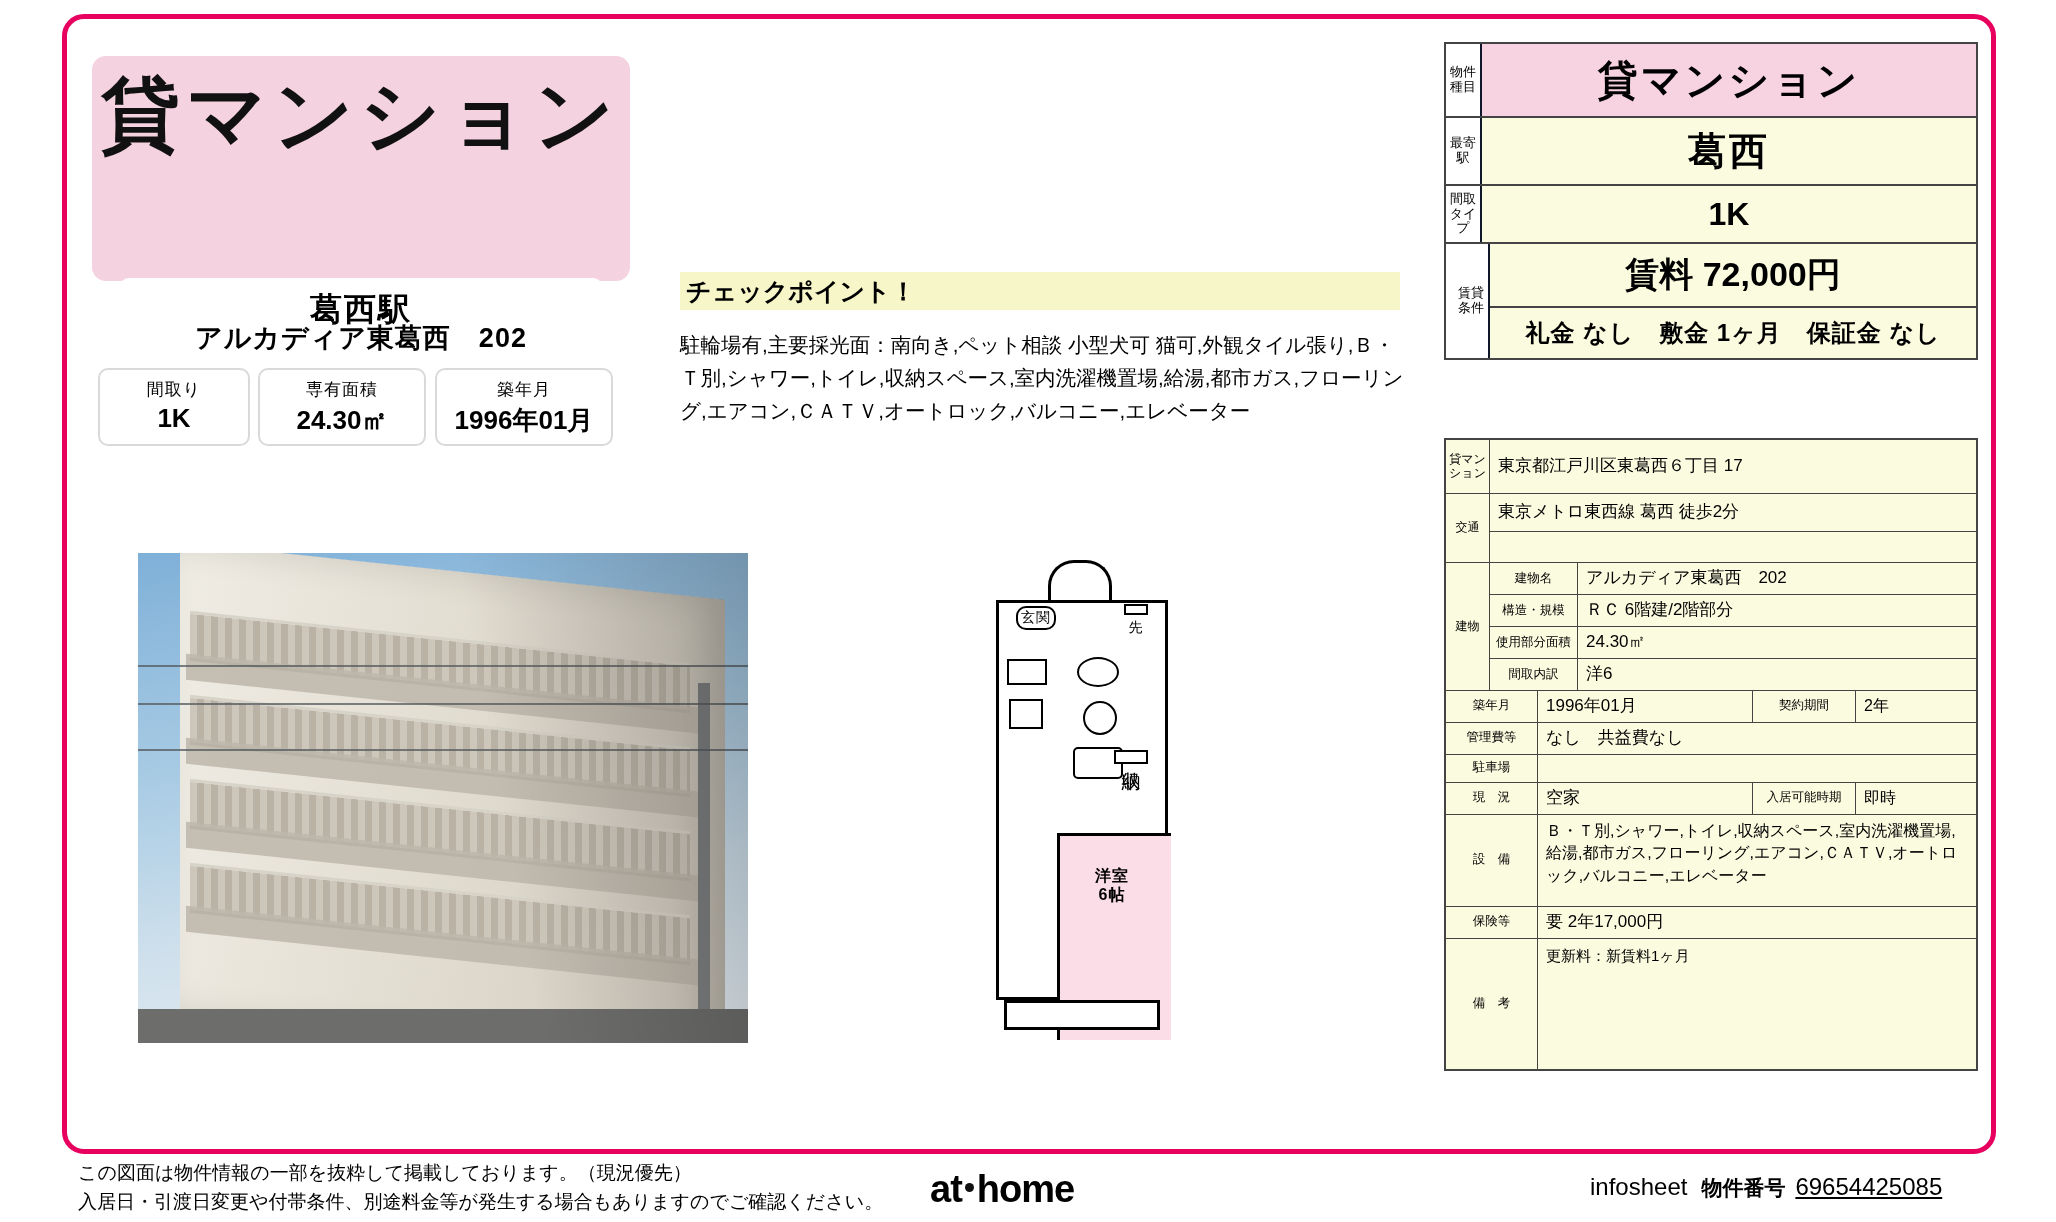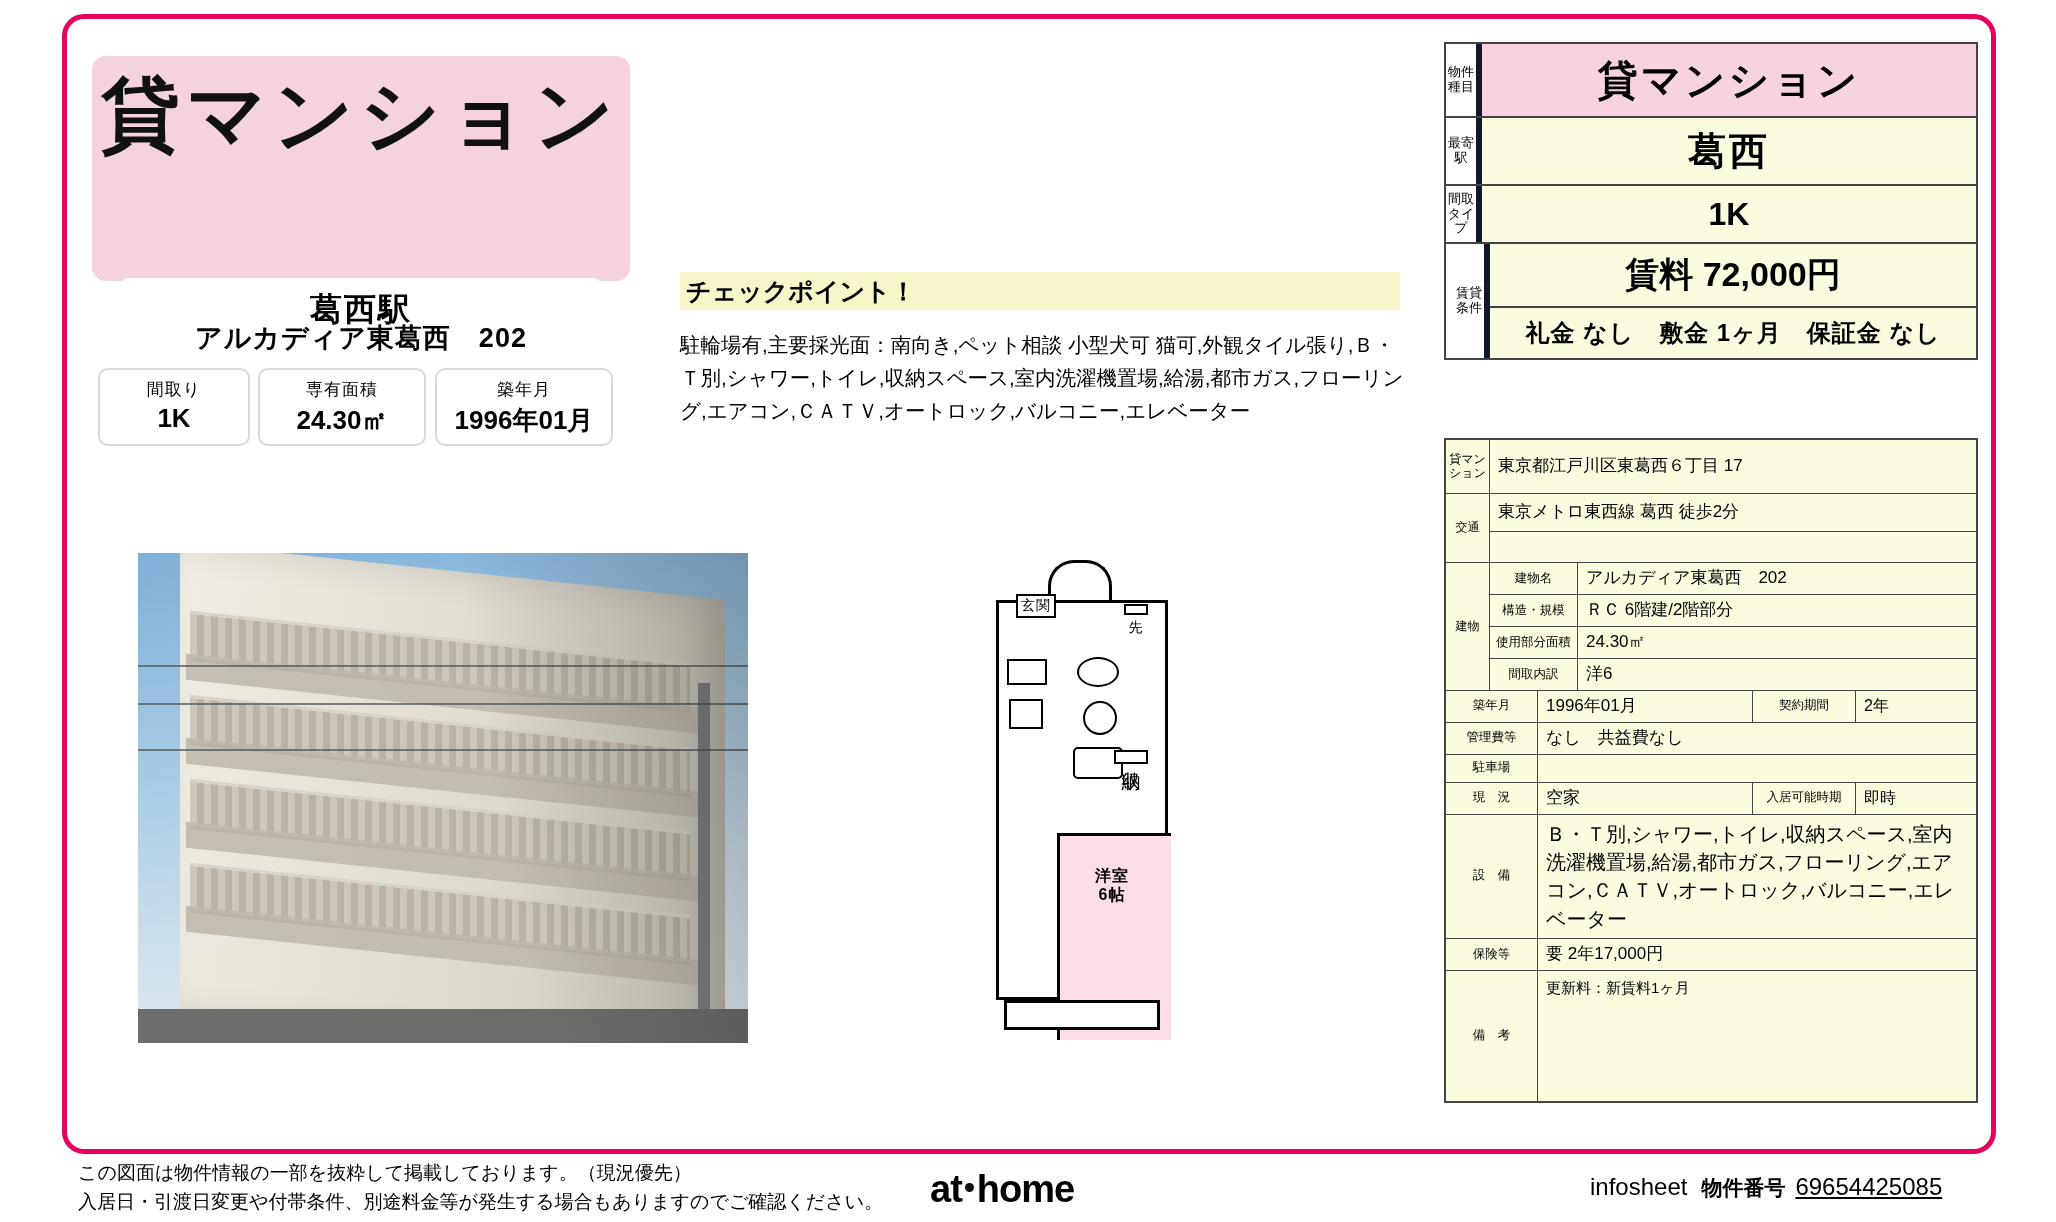--- a/index.html
+++ b/index.html
@@ -249,21 +249,21 @@
     letter-spacing: 1px;
   }
   .plan-tag {
     position: absolute;
     font-size: 14px;
     border: 2px solid #000;
     background: #fff;
     padding: 1px 3px;
     letter-spacing: 1px;
   }
-  .tag-genkan { left: 20px;  top: 34px;  }
+  .tag-genkan { left: 20px;  top: 46px; border-radius: 10px;  }
   .tag-saki   { left: 128px; top: 44px; writing-mode: vertical-rl; padding: 3px 1px; }
   .tag-shuno  { left: 118px; top: 190px; writing-mode: vertical-rl; font-size: 19px; padding: 4px 2px;}
   .plan-box {
     position: absolute;
     border: 2px solid #000;
     background: #fff;
     box-sizing: border-box;
   }
   .plan-ellipse {
     position: absolute;
@@ -302,21 +302,21 @@
   }
   .rt-row {
     display: flex;
     border-bottom: 2px solid #444;
     box-sizing: border-box;
   }
   .rt-row:last-child { border-bottom: none; margin-left: 8px; }
   .rt-side {
     width: 36px;
     flex: 0 0 36px;
-    border-right: 6px solid #0f172a;
+    border-right: 2px solid #0f172a;
     font-size: 13px;
     display: flex;
     align-items: center;
     justify-content: center;
     text-align: center;
     line-height: 1.12;
     letter-spacing: 0px;
     box-sizing: border-box;
     padding: 2px 0;
   }
@@ -406,21 +406,21 @@
     font-size: 12.5px; text-align:center; line-height:1.1;
     box-sizing: border-box;
   }
   .rb-split .seg-val {
     flex: 0 0 120px;
     padding-left: 8px;
     display: flex; align-items: center;
     font-size: 16px;
     box-sizing: border-box;
   }
-  .equip-val { font-size: 20px; line-height: 1.42; padding: 5px 8px; display:block;}
+  .equip-val { font-size: 16px; line-height: 1.42; padding: 5px 8px; display:block;}
   .bikou-val { font-size: 15px; line-height: 1.4; padding: 6px 8px; display:block; align-self:flex-start;}
   .bikou-row { min-height: 130px; }
   .blank-row { height: 30px; }
 
   
   .foot-left {
     position: absolute;
     left: 78px;
     top: 1158px;
     font-size: 19px;

